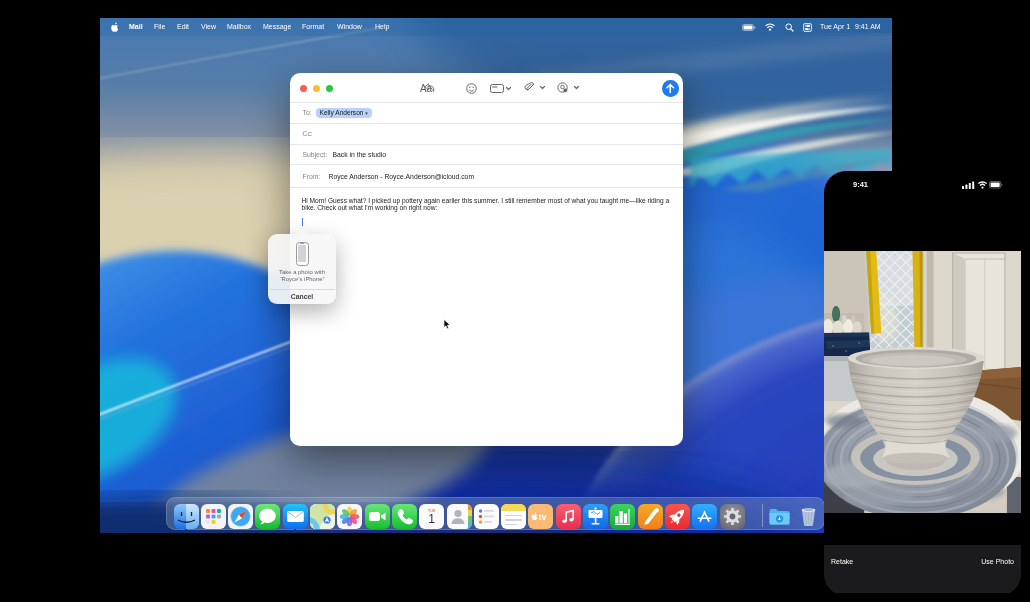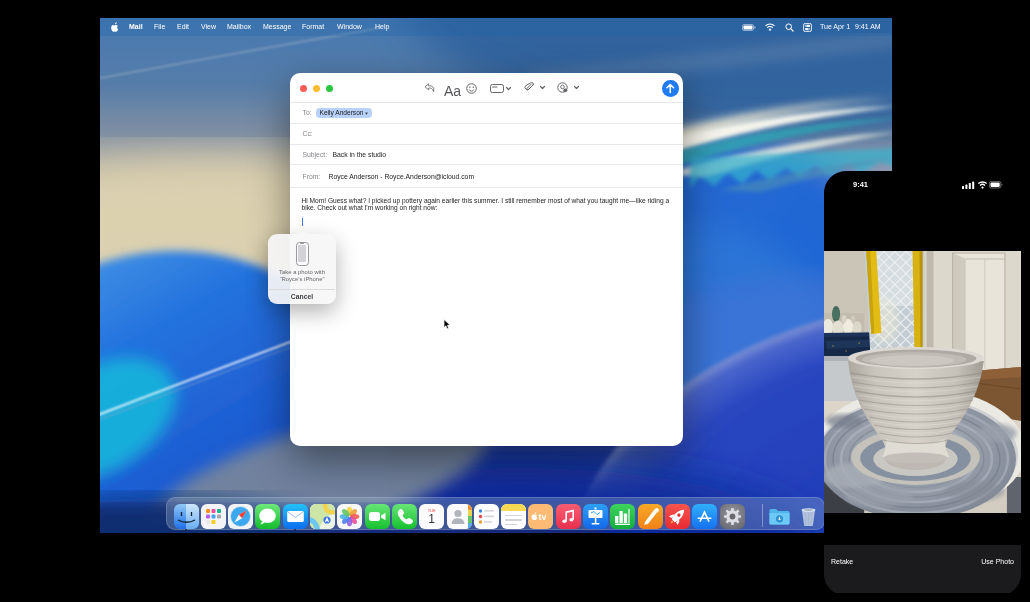--- a/index.html
+++ b/index.html
@@ -384,21 +384,21 @@
   </div>
 
   <div id="mailwin"></div>
   <span class="tl" style="left:299.5px;background:#f85c54"></span>
   <span class="tl" style="left:312.5px;background:#fdbc2e"></span>
   <span class="tl" style="left:325.5px;background:#29c73f"></span>
 
   <svg class="abs" style="left:424px;top:82.5px" width="11" height="11" viewBox="0 0 11 11">
     <path d="M4.6,0.8 L1,3.8 L4.6,6.8 L4.6,5 C7,4.8 8.8,5.6 9.6,8.6 Q10.4,5.4 8.9,3.9 Q7.6,2.6 4.6,2.7 Z" fill="none" stroke="#6e6e73" stroke-width="0.9" stroke-linejoin="round"></path>
   </svg>
-  <span class="abs" style="left:444px;top:83px;color:#57575c;font-size:14px;letter-spacing:-0.2px">Aa</span>
+  <span class="abs" style="left:420px;top:83px;color:#57575c;font-size:10px;letter-spacing:-0.2px">Aa</span>
   <svg class="abs" style="left:466px;top:82.5px" width="11" height="11" viewBox="0 0 11 11">
     <circle cx="5.5" cy="5.5" r="4.8" stroke="#66666b" stroke-width="1" fill="none"></circle>
     <circle cx="3.8" cy="4.3" r="0.7" fill="#66666b"></circle>
     <circle cx="7.2" cy="4.3" r="0.7" fill="#66666b"></circle>
     <path d="M3.2,6.8 A2.6,2.6 0 0 0 7.8,6.8" stroke="#66666b" stroke-width="0.9" fill="none" stroke-linecap="round"></path>
   </svg>
   <svg class="abs" style="left:490px;top:83.5px" width="22" height="9" viewBox="0 0 22 9">
     <rect x="0.5" y="0.5" width="13" height="8" rx="1.8" stroke="#66666b" stroke-width="1" fill="none"></rect>
     <line x1="2.5" y1="3" x2="7" y2="3" stroke="#66666b" stroke-width="1" stroke-linecap="round"></line>
     <path d="M16.5,3.5 L18.5,5.5 L20.5,3.5" stroke="#66666b" stroke-width="1.2" fill="none" stroke-linecap="round" stroke-linejoin="round"></path>

